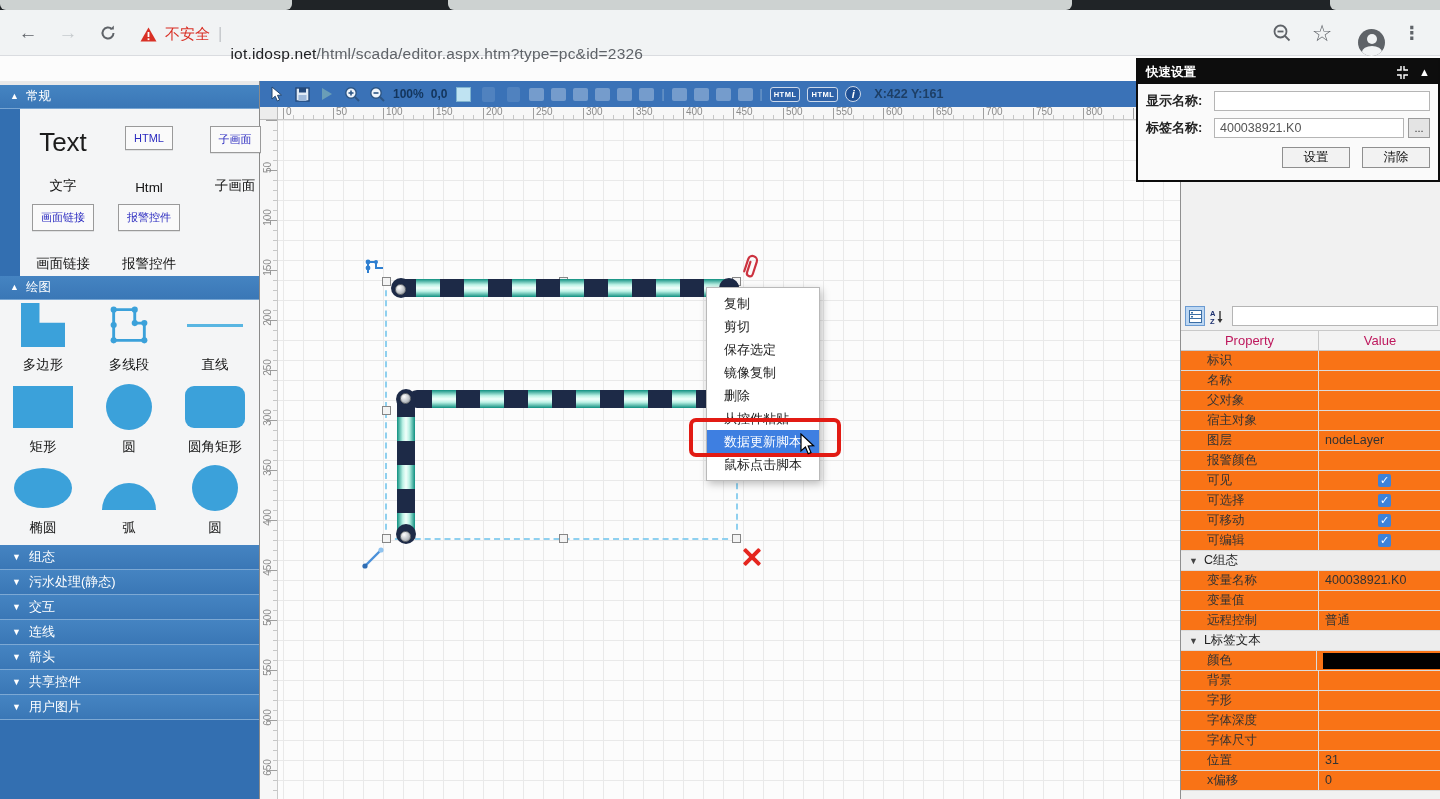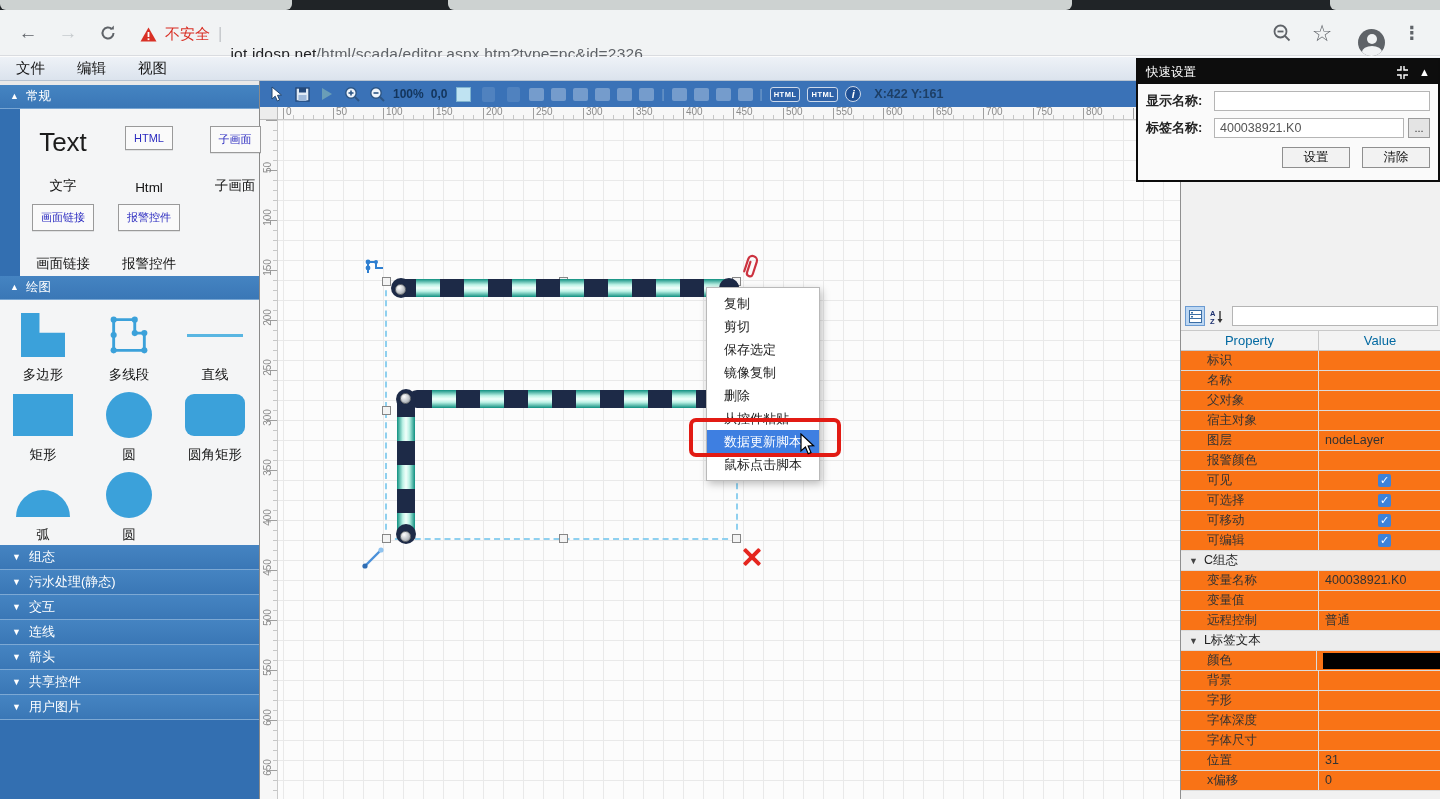--- a/index.html
+++ b/index.html
@@ -25,21 +25,21 @@
   
   #appmenu{position:absolute;left:0;top:57px;width:1440px;height:24px;background:linear-gradient(#eef2f7,#dbe3ed);border-bottom:1px solid #b7c3d1;display:flex;align-items:center;}
   .menu-item{font-size:14.5px;color:#151515;padding:0 16px;}
 
   
   #sidebar{position:absolute;left:0;top:81px;width:260px;height:718px;background:#336fb1;border-right:1px solid #8a8a8a;z-index:2;}
   .sect-hd{height:24px;background:linear-gradient(#4584c2,#3a77b6);color:#fff;font-size:12.5px;display:flex;align-items:center;gap:7px;padding-left:10px;border-bottom:1px solid rgba(255,255,255,.28);}
   .sect-tri{font-size:9px;line-height:1;}
   .sect-panel{background:#f4f5f6;}
   #panel-general{height:167px;padding-top:14px;margin-left:20px;}
-  #panel-drawing{height:245px;padding-top:10px;}
+  #panel-drawing{height:245px;}
   .pal-grid{display:grid;grid-template-columns:86px 86px 86px;}
   .pal-cell{display:flex;flex-direction:column;align-items:center;justify-content:flex-start;height:78px;}
   .pal-cell.tall{height:80px;}
   .text-preview{font-size:26px;color:#1c1c1c;margin-top:4px;}
   .preview-btn{border:1px solid #9a9a9a;background:#fafafa;color:#2b2bc0;font-size:11px;padding:5px 8px;margin-top:3px;white-space:nowrap;box-shadow:0 1px 0 rgba(0,0,0,.08);}
   .pal-label{font-size:13.5px;color:#141414;margin-top:auto;margin-bottom:6px;}
   .shp-wrap{height:50px;display:flex;align-items:center;justify-content:center;}
   .shp-polygon{width:44px;height:44px;background:#3ba1da;clip-path:polygon(0 0,42% 0,42% 45%,100% 45%,100% 100%,0 100%);}
   .shp-line{width:56px;height:3px;background:#59b6e2;}
   .shp-rect{width:60px;height:42px;background:#3ba1da;}
@@ -92,37 +92,37 @@
   
   #ctxmenu{position:absolute;left:706px;top:287px;width:114px;background:#ffffff;border:1px solid #b9b9b9;box-shadow:2px 3px 8px rgba(0,0,0,.25);padding:4px 0;z-index:10;}
   .ctx-item{height:23px;line-height:23px;padding-left:17px;font-size:13px;color:#222;}
   .ctx-item.hi{background:#3e7fe1;color:#fff;}
   #redbox{position:absolute;left:689px;top:418px;width:152px;height:39px;border:4px solid #e21b14;border-radius:7px;z-index:11;}
   #cursor{position:absolute;left:799px;top:433px;z-index:12;}
 
   
   #qset{position:absolute;left:1136px;top:58px;width:304px;height:124px;background:#fafafa;border:2px solid #0c0c0c;z-index:20;}
   #qset-hd{height:24px;background:#0d0d0d;color:#fff;display:flex;align-items:center;padding:0 8px;}
-  #qset-title{font-size:12.5px;flex:1;}
+  #qset-title{font-size:12.5px;flex:1;font-weight:bold;}
   .qhd-ico{color:#fff;margin-left:10px;font-size:11px;line-height:1;}
   .qrow{display:flex;align-items:center;margin:7px 8px 0 8px;}
   .qlabel{width:68px;font-size:13px;font-weight:bold;color:#222;}
   .qinput{flex:1;height:20px;background:#fff;border:1px solid #b5b5b5;font-size:12.5px;color:#555;padding:0 5px;}
   #qmore{width:22px;height:20px;margin-left:4px;background:#e4e4e4;border:1px solid #9a9a9a;font-size:11px;color:#333;line-height:18px;text-align:center;}
   #qbtns{display:flex;justify-content:flex-end;gap:12px;margin:9px 8px 0 0;}
   .qbtn{width:68px;height:21px;background:#f2f2f2;border:1px solid #8f8f8f;font-size:12.5px;color:#111;text-align:center;line-height:19px;}
 
   
   #rpanel{position:absolute;left:1180px;top:81px;width:260px;height:718px;background:#f1f1f1;border-left:1px solid #8f8f8f;z-index:1;}
   #ptoolbar{position:absolute;left:0;top:222px;width:260px;height:26px;display:flex;align-items:center;padding-left:4px;gap:2px;}
   .pt-btn{width:20px;height:20px;display:flex;align-items:center;justify-content:center;border:1px solid transparent;}
   .pt-btn.sel{background:#bdd7f2;border-color:#6b9bd2;}
   #pfilter{flex:1;height:20px;margin:0 3px;background:#fff;border:1px solid #b5b5b5;}
   #phead{position:absolute;left:0;top:249px;width:260px;height:21px;background:#f3f3f3;border-top:1px solid #c9c9c9;border-bottom:1px solid #c9c9c9;display:flex;}
-  .phcell{font-size:13px;color:#0369a1;text-align:center;line-height:19px;}
+  .phcell{font-size:13px;color:#be185d;text-align:center;line-height:19px;}
   .phcell.c1{width:138px;border-right:1px solid #c9c9c9;}
   .phcell.c2{flex:1;}
   #prows{position:absolute;left:0;top:270px;width:260px;bottom:0;overflow:hidden;}
   .prow{display:flex;height:20px;border-bottom:1px solid #dcdcdc;background:#f97316;}
   .plabel{width:138px;border-right:1px solid #dcdcdc;font-size:12.5px;color:#333;padding-left:26px;line-height:19px;white-space:nowrap;overflow:hidden;}
   .pval{flex:1;font-size:12.5px;color:#333;padding-left:6px;line-height:19px;display:flex;align-items:center;}
   .prow.pgroup{background:#ededed;}
   .pgroup .gtri{font-size:9px;color:#444;padding:0 6px 0 8px;line-height:20px;}
   .pgroup .glabel{font-size:12.5px;color:#222;line-height:19px;}
   .pcheck{width:13px;height:13px;background:#3c82d9;border-radius:2px;color:#fff;font-size:11px;line-height:13px;text-align:center;margin-left:53px;}
@@ -165,25 +165,20 @@
           <circle cx="8.5" cy="8.5" r="6" fill="none" stroke="#5f6368" stroke-width="1.8"></circle>
           <line x1="5.5" y1="8.5" x2="11.5" y2="8.5" stroke="#5f6368" stroke-width="1.8"></line>
           <line x1="13" y1="13" x2="17.5" y2="17.5" stroke="#5f6368" stroke-width="1.8"></line>
         </svg>
     </span>
     <span class="navico" style="left:1308px;font-size:23px;">☆</span>
     <div id="avatar-icon"></div>
     <span class="navico" style="left:1398px;font-size:18px;font-weight:bold;">⋮</span>
   </div>
 
-  <div id="appmenu">
-      <div class="menu-item">文件</div>
-      <div class="menu-item">编辑</div>
-      <div class="menu-item">视图</div>
-    </div>
 
   <div id="sidebar">
     <div style="height:4px;background:#e9e9e9;"></div>
     <div class="sect-hd">
       <span class="sect-tri">▲</span>
       <span>常规</span>
     </div>
     <div id="panel-general" class="sect-panel pal-grid">
         <div class="pal-cell">
           <div class="text-preview">Text</div>
@@ -248,20 +243,26 @@
           <div class="shp-wrap">
             <div class="shp-circle"></div>
           </div>
           <div class="pal-label">圆</div>
         </div>
         <div class="pal-cell tall">
           <div class="shp-wrap">
             <div class="shp-rrect"></div>
           </div>
           <div class="pal-label">圆角矩形</div>
+        </div>
+        <div class="pal-cell tall">
+          <div class="shp-wrap">
+            <div class="shp-ellipse"></div>
+          </div>
+          <div class="pal-label">椭圆</div>
         </div>
         <div class="pal-cell tall">
           <div class="shp-wrap">
             <div class="shp-arc"></div>
           </div>
           <div class="pal-label">弧</div>
         </div>
         <div class="pal-cell tall">
           <div class="shp-wrap">
             <div class="shp-circle"></div>

